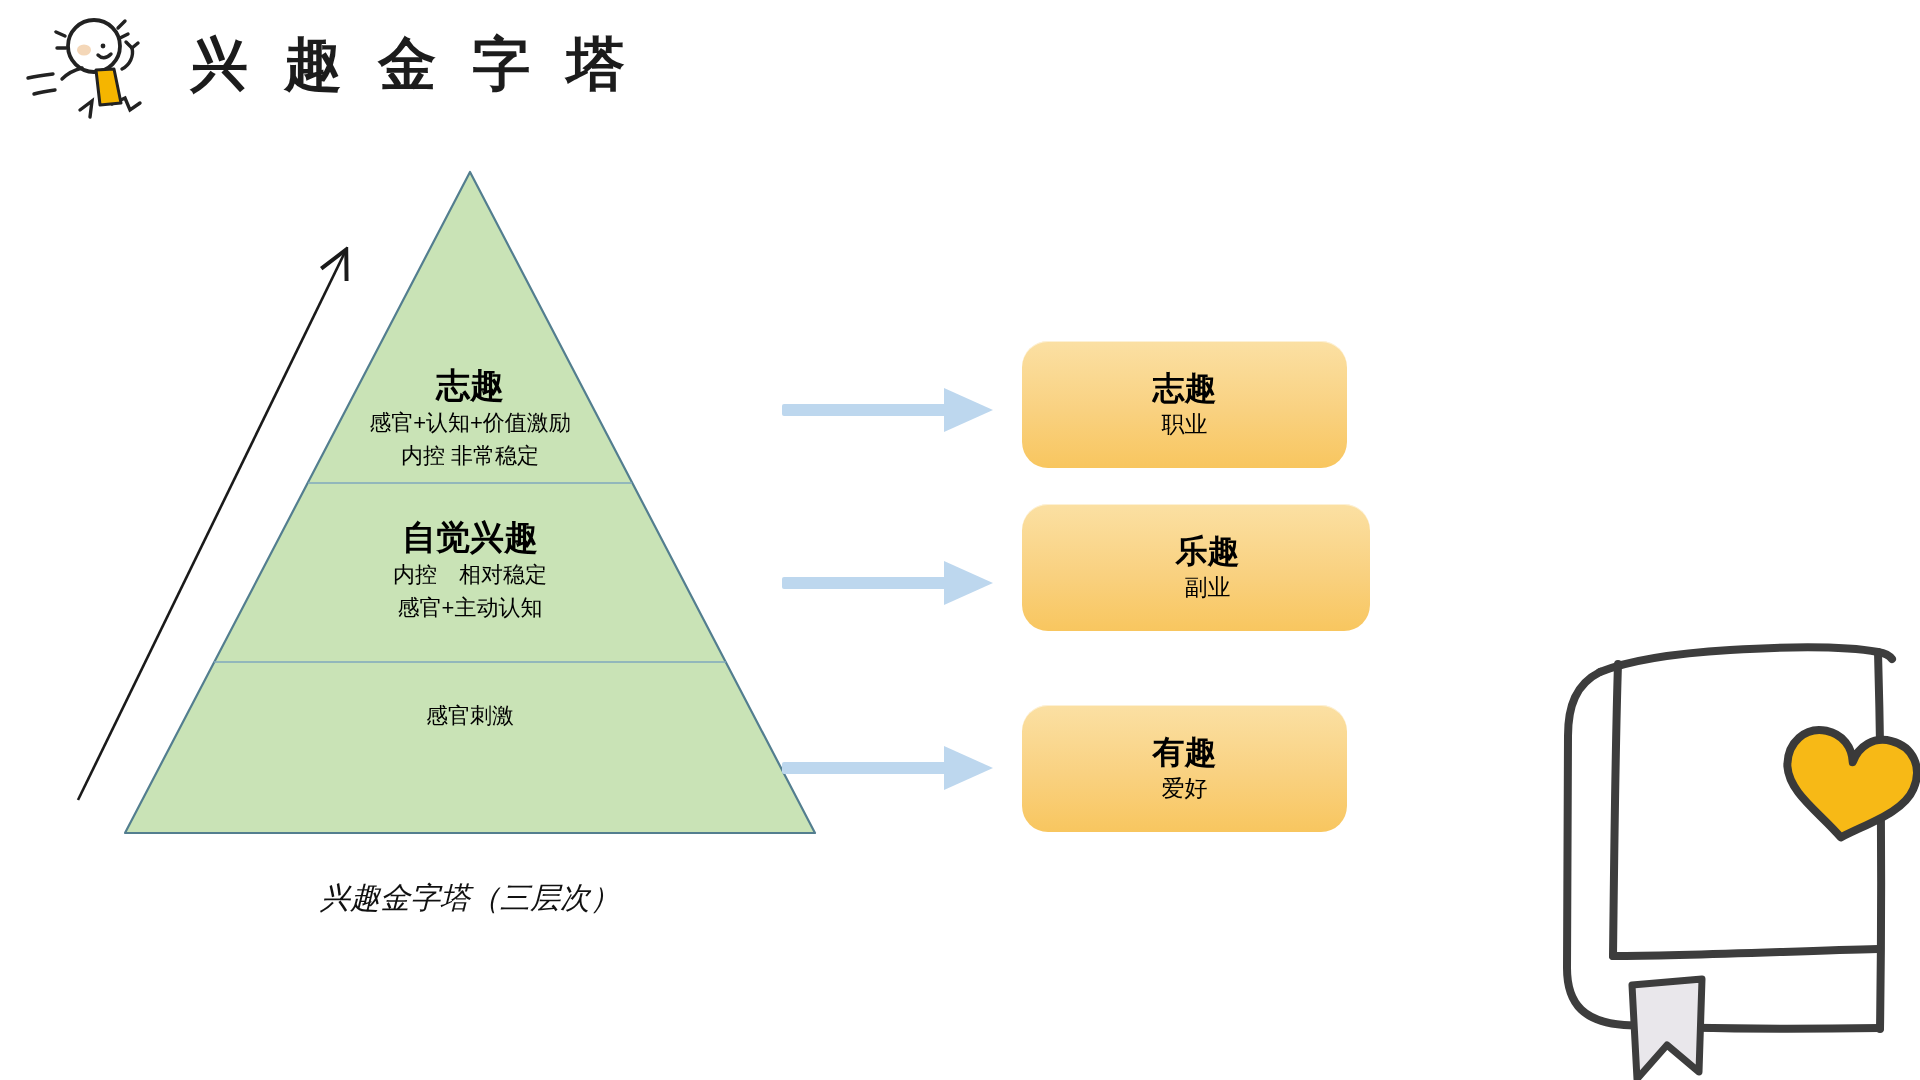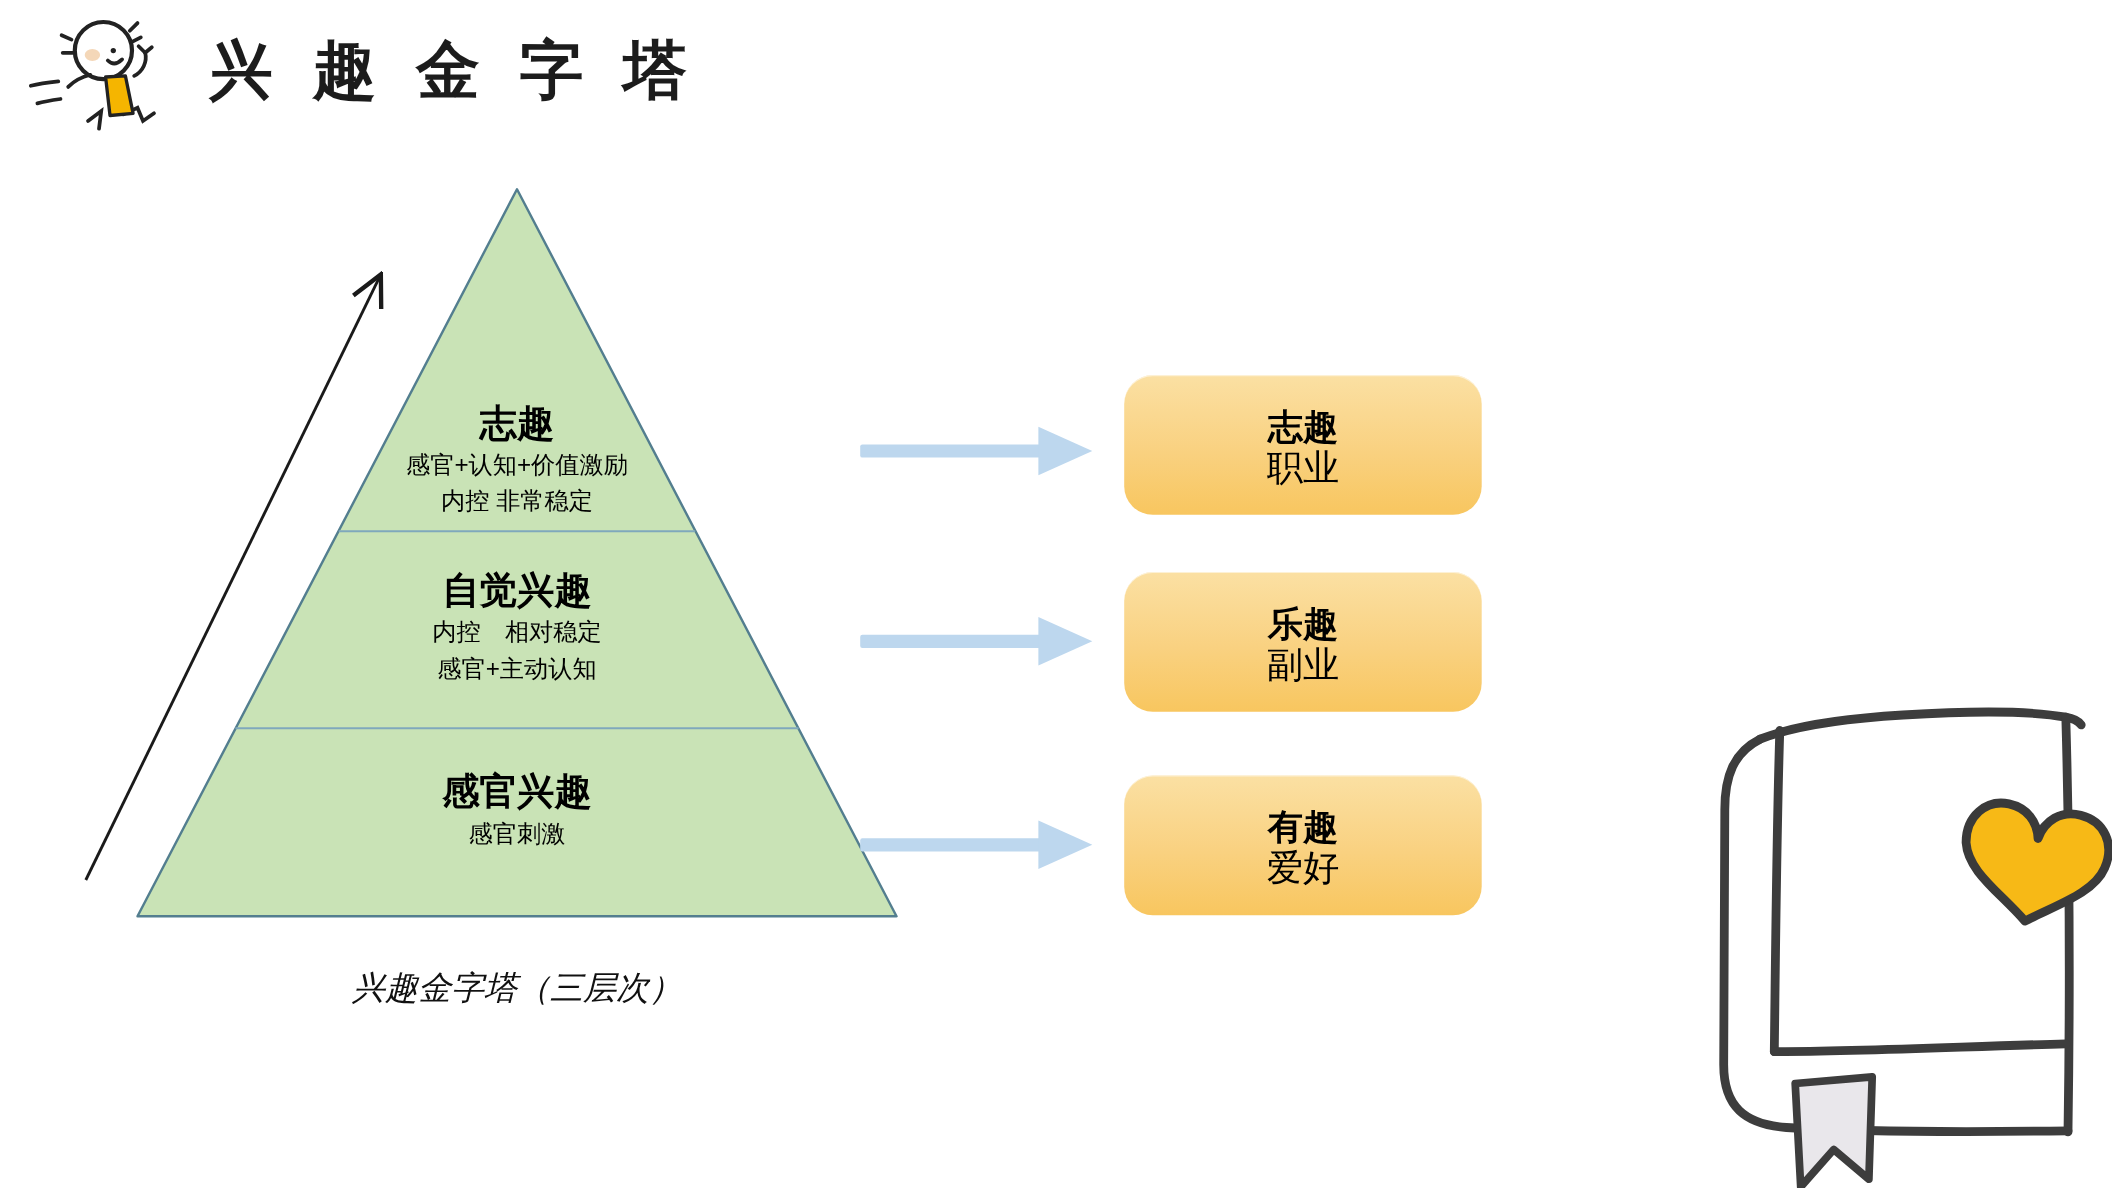--- a/index.html
+++ b/index.html
@@ -24,23 +24,23 @@
     left:250px;top:850px;width:440px;text-align:center;
     font-family:"DejaVu Serif",serif;font-style:italic;font-size:30px;color:#111;margin-top:28px;
   }
   
   .outcome-box{
     left:1022px;width:325px;height:127px;border-radius:26px;
     background:linear-gradient(180deg,#FBE0A3 0%,#F9D180 55%,#F8C65F 100%);
     box-shadow:inset 0 1px 0 rgba(255,255,255,.55);
     display:flex;flex-direction:column;align-items:center;justify-content:center;
   }
-  .box1{top:341px;} .box2{top:520px;} .box3{top:705px;}
+  .box1{top:341px;} .box2{top:504px;padding-left:23px;} .box3{top:705px;}
   .box-title{font-size:32px;font-weight:800;line-height:40px;}
-  .box-sub{font-size:33px;line-height:33px;}
+  .box-sub{font-size:23px;line-height:33px;}
 </style>
 </head>
 <body>
 
 <div class="stage">
 
   <svg class="abs" style="left:22px;top:6px" width="142" height="116" viewBox="0 0 142 116">
     <g fill="none" stroke="#222222" stroke-width="3.4" stroke-linecap="round">
       <path d="M 6,72 C 14,70 22,69 31,68"></path>
       <path d="M 12,88 C 19,86 26,85 33,84"></path>
@@ -97,21 +97,20 @@
     <div class="lvl-title">志趣</div>
     <div class="lvl-line">感官+认知+价值激励</div>
     <div class="lvl-line">内控 非常稳定</div>
   </div>
   <div class="abs lvl lvl2">
     <div class="lvl-title">自觉兴趣</div>
     <div class="lvl-line">内控　相对稳定</div>
     <div class="lvl-line">感官+主动认知</div>
   </div>
   <div class="abs lvl lvl3">
-    <div class="lvl-title">感官兴趣</div>
     <div class="lvl-line">感官刺激</div>
   </div>
 
   <div class="abs pyramid-caption">兴趣金字塔（三层次）</div>
 
   <div class="abs outcome-box box1">
     <div class="box-title">志趣</div>
     <div class="box-sub">职业</div>
   </div>
   <div class="abs outcome-box box2">

